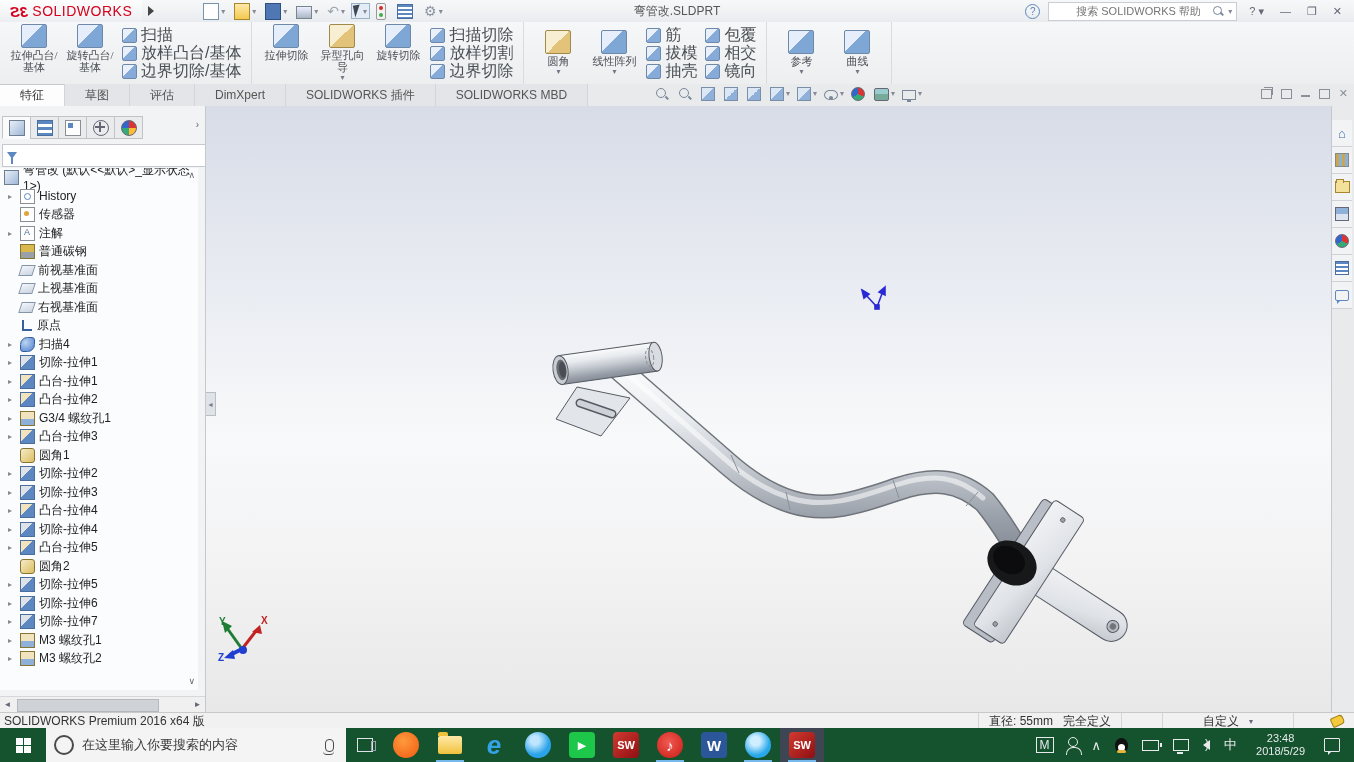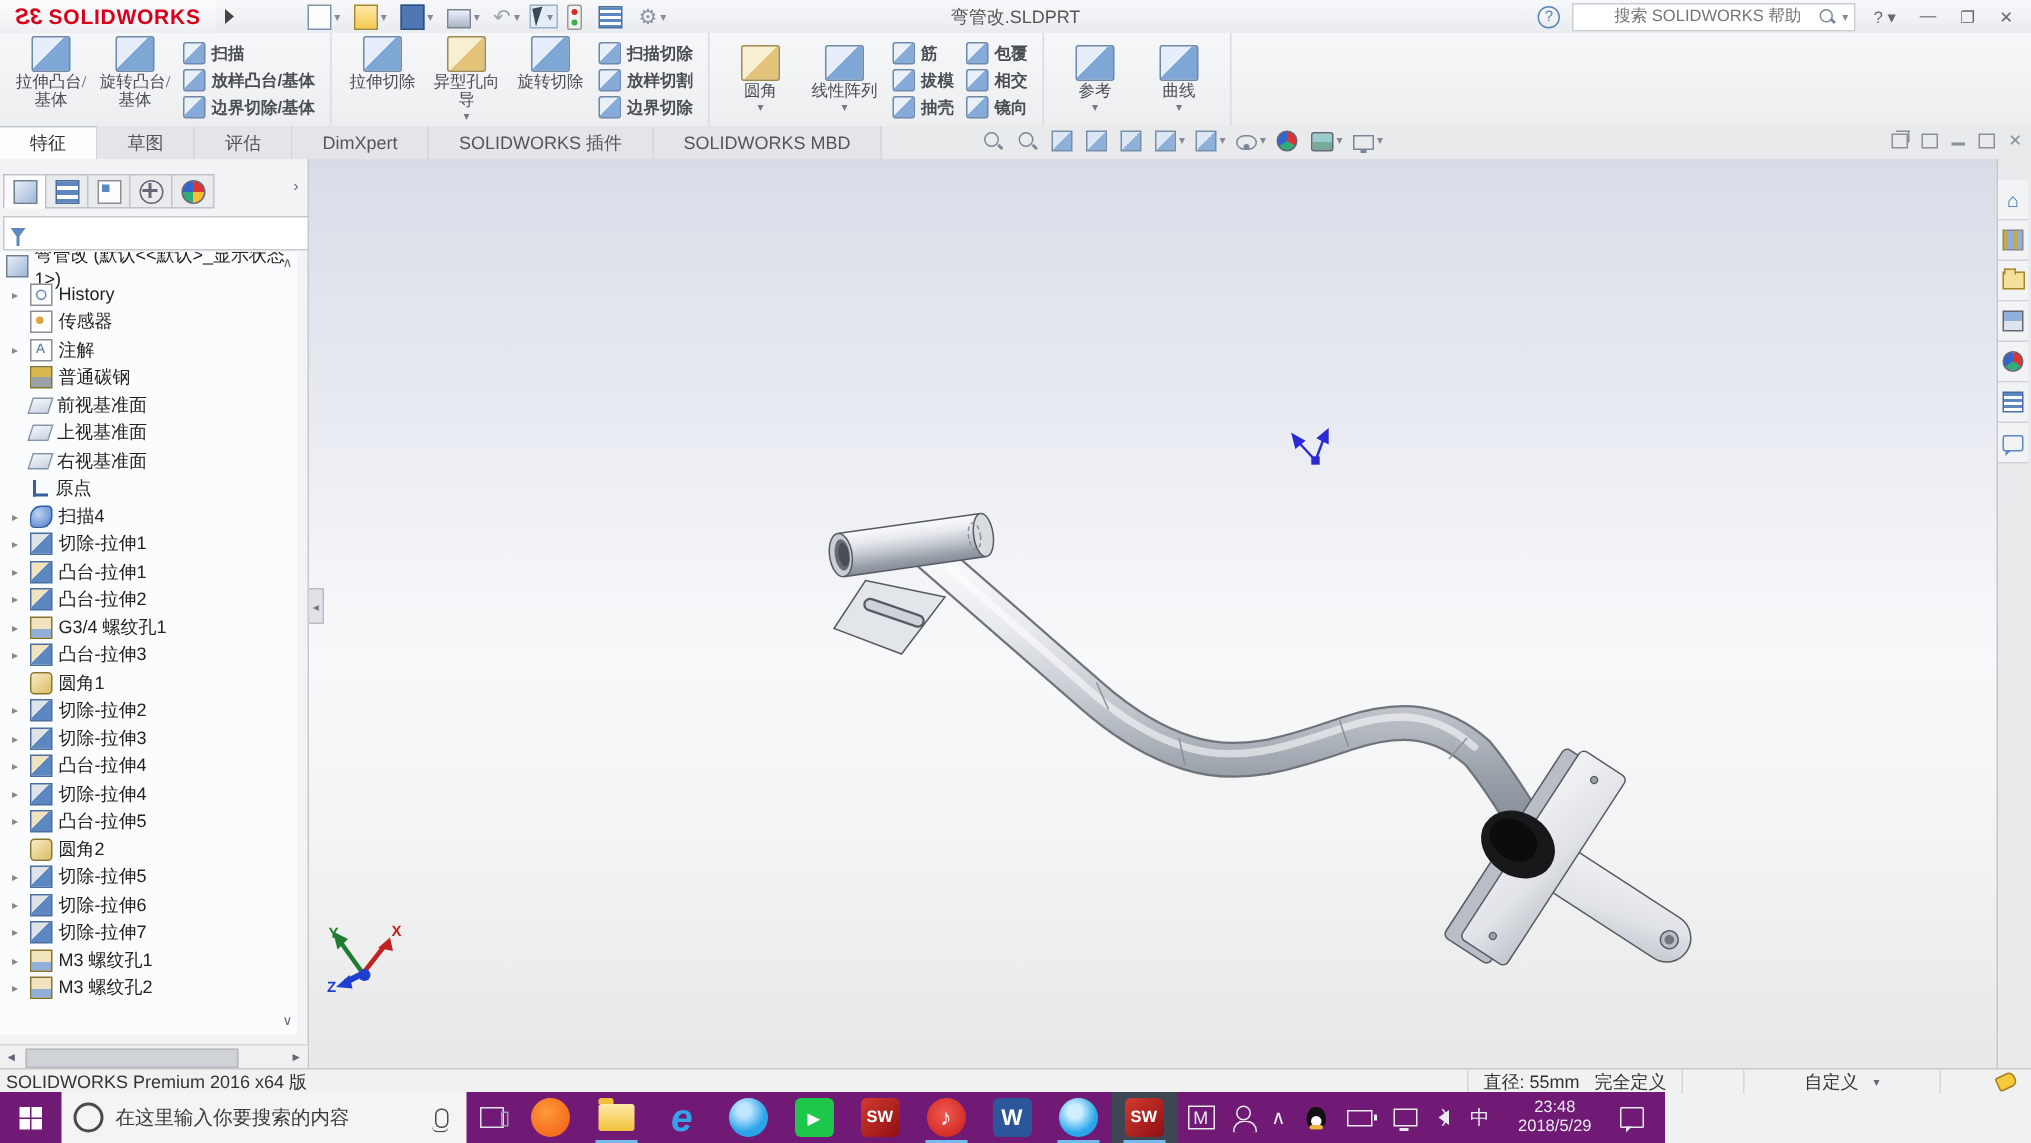--- a/index.html
+++ b/index.html
@@ -3,21 +3,21 @@
 <meta charset="utf-8">
 <style>
   html,body{margin:0;padding:0;}
   body{font-family:"Liberation Sans","DejaVu Sans",sans-serif;font-size:12px;color:#333;-webkit-font-smoothing:antialiased;}
   .app{position:relative;width:1354px;height:762px;overflow:hidden;background:#f0f1f3;}
 
   
   .titlebar{position:absolute;left:0;top:0;width:1354px;height:22px;background:linear-gradient(#f7f8fa,#e9ecef);border-bottom:1px solid #d6d9dd;display:flex;align-items:center;}
   .sw-logo{display:flex;align-items:center;gap:4px;padding:0 10px;height:100%;background:linear-gradient(#fdfdfd,#eceff2);}
   .logo-mark{color:#d6001c;font-weight:bold;font-style:italic;font-size:15px;transform:scaleX(-1);display:inline-block;}
-  .logo-text{color:#d6001c;font-weight:bold;font-size:14px;letter-spacing:.5px;}
+  .logo-text{color:#d6001c;font-weight:normal;font-size:14px;letter-spacing:.5px;}
   .flyout-arrow{width:0;height:0;border-left:6px solid #444;border-top:5px solid transparent;border-bottom:5px solid transparent;margin:0 6px;}
   .qb{display:flex;align-items:center;gap:3px;margin-left:40px;}
   .qb .qbtn{display:flex;align-items:center;gap:2px;padding:1px 2px;border:1px solid transparent;}
   .qb .qbtn.pressed{border:1px solid #9ab2c8;background:#e4edf5;}
   .qcaret{font-size:8px;color:#889;}
   .qi{display:inline-block;width:14px;height:15px;}
   .qi-new{background:#fff;border:1px solid #7a93ad;}
   .qi-open{background:linear-gradient(#ffe9a8,#f3c94f);border:1px solid #a8862f;}
   .qi-save{background:#4f77b3;border:1px solid #2e4f80;}
   .qi-print{background:linear-gradient(#eef,#aab6c4);border:1px solid #77858f;height:11px;margin-top:3px;}
@@ -45,21 +45,21 @@
   .bigbtn.active{background:#dde6ef;border:1px solid #9fb4c9;}
   .bigbtn .blabel{font-size:11px;line-height:12px;text-align:center;color:#4a4f55;}
   .bigbtn .bcaret{font-size:8px;color:#778;height:8px;line-height:8px;}
   .bic{width:24px;height:22px;border:1px solid #6d88a8;background:linear-gradient(135deg,#e5eefa 0 45%,#7fa7d6 45% 100%);border-radius:2px;}
   .bi-hole,.bi-fillet{background:linear-gradient(135deg,#f8eed2 0 50%,#e2c379 50% 100%);border-color:#a08a4a;}
   .bi-instant3d{background:linear-gradient(135deg,#eef2f7,#b9c6d6);position:relative;}
   .bi-instant3d::after{content:"";position:absolute;right:3px;bottom:3px;width:0;height:0;border-top:8px solid #3c4856;border-right:5px solid transparent;transform:rotate(-20deg);}
   .stack{display:flex;flex-direction:column;justify-content:center;gap:2px;padding:0 4px;}
   .srow{display:flex;align-items:center;gap:4px;height:16px;}
   .sic{width:13px;height:13px;border:1px solid #6d88a8;background:linear-gradient(135deg,#e9f0f9 0 45%,#86abd8 45% 100%);border-radius:2px;flex:0 0 auto;}
-  .slabel{font-size:11px;color:#4a4f55;white-space:nowrap;font-weight:bold;}
+  .slabel{font-size:16px;color:#4a4f55;white-space:nowrap;}
 
   
   .tabrow{position:absolute;left:0;top:84px;width:1354px;height:22px;background:#e8eaec;border-bottom:1px solid #cfd3d7;}
   .ctabs{display:flex;height:100%;align-items:stretch;}
   .ctab{padding:0 20px;display:flex;align-items:center;font-size:12px;color:#555;border-right:1px solid #d2d6da;background:#e3e5e8;}
   .ctab.active{background:#fdfdfe;color:#333;border-top:1px solid #c4c9ce;}
   .hud{position:absolute;left:655px;top:2px;display:flex;align-items:center;gap:7px;}
   .hudbtn{display:flex;align-items:center;gap:2px;}
   .hud .hcaret{font-size:8px;color:#889;}
   .hicon{width:14px;height:14px;display:inline-block;position:relative;}
@@ -145,21 +145,21 @@
 
   
   .statusbar{position:absolute;left:0;top:712px;width:1354px;height:16px;background:#f1f1f1;border-top:1px solid #c9c9c9;display:flex;align-items:center;font-size:12px;color:#333;}
   .sb-left{padding-left:4px;}
   .sb-right{margin-left:auto;display:flex;align-items:center;height:100%;}
   .sb-cell{padding:0 10px;border-left:1px solid #d5d5d5;height:100%;display:flex;align-items:center;gap:10px;}
   .sb-caret{font-size:8px;color:#667;}
   .tagicon{width:11px;height:8px;background:#f5c93c;border:1px solid #a08018;border-radius:2px 4px 4px 2px;transform:rotate(-25deg);}
 
   
-  .taskbar{position:absolute;left:0;top:728px;width:1110px;height:34px;background:#701a75;display:flex;align-items:stretch;color:#e8eaee;}
+  .taskbar{position:absolute;left:0;top:728px;width:1354px;height:34px;background:#14532d;display:flex;align-items:stretch;color:#e8eaee;}
   .startbtn{width:46px;display:flex;align-items:center;justify-content:center;}
   .winlogo{display:grid;grid-template-columns:7px 7px;grid-template-rows:7px 7px;gap:1px;}
   .winlogo span{background:#fdfdfd;}
   .tb-searchbox{width:284px;background:#f4f4f4;display:flex;align-items:center;gap:8px;padding:0 8px;color:#3a3a3a;}
   .cortana-ring{width:16px;height:16px;border:2px solid #4a4a4a;border-radius:50%;flex:0 0 auto;}
   .tb-searchtext{font-size:13px;white-space:nowrap;flex:1;}
   .micicon{width:7px;height:11px;border:1.5px solid #4a4a4a;border-radius:4px;position:relative;margin-right:4px;}
   .micicon::after{content:"";position:absolute;left:-3px;bottom:-4px;width:11px;height:3px;border-bottom:1.5px solid #4a4a4a;border-radius:0 0 5px 5px;}
   .taskview{width:38px;display:flex;align-items:center;justify-content:center;}
   .tv-ic{width:14px;height:12px;border:1.5px solid #dfe3e8;position:relative;}

